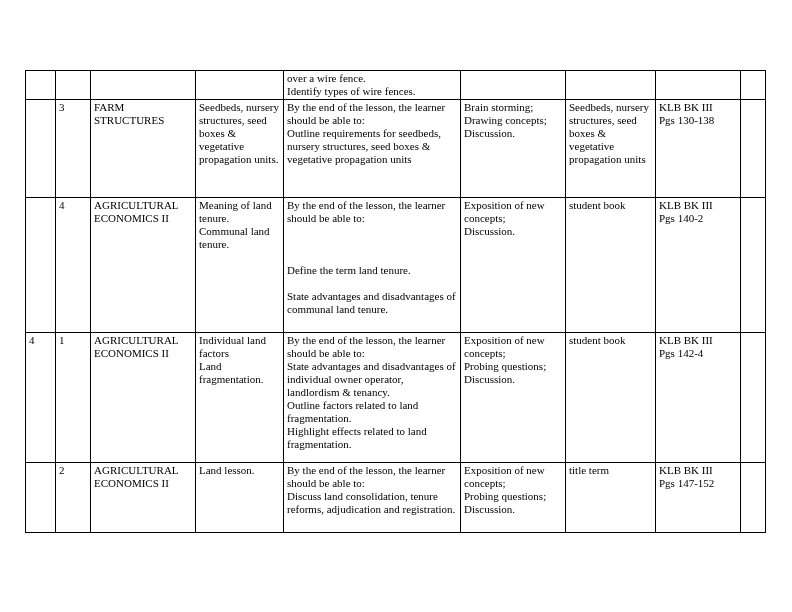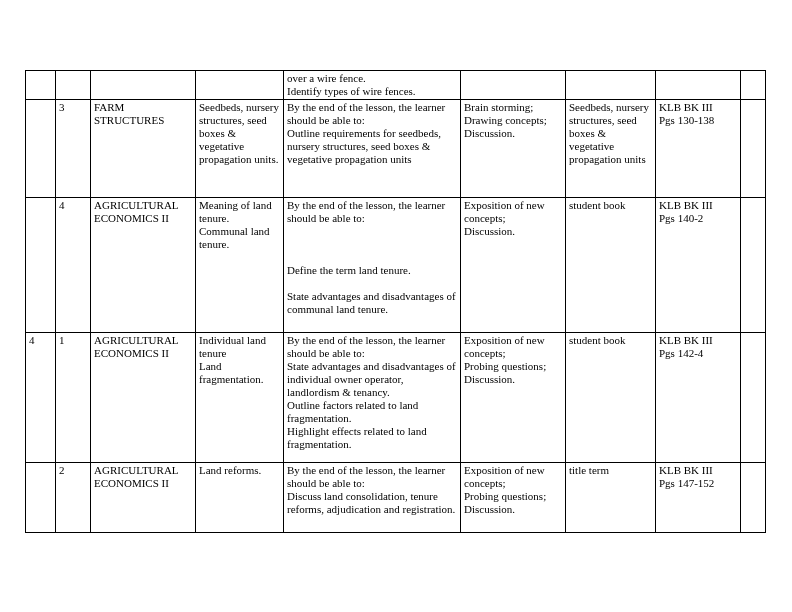--- a/index.html
+++ b/index.html
@@ -117,39 +117,39 @@
 Discussion.</td>
         <td>student book</td>
         <td class="vpush">KLB BK III
 Pgs 140-2</td>
         <td></td>
       </tr>
       <tr class="r3">
         <td>4</td>
         <td>1</td>
         <td>AGRICULTURAL ECONOMICS II</td>
-        <td>Individual land tenure
+        <td>Individual land factors
 Land fragmentation.</td>
         <td>By the end of the lesson, the learner should be able to:
 State advantages and disadvantages of individual owner operator, landlordism &amp; tenancy.
 Outline factors related to land fragmentation.
 Highlight effects related to land fragmentation.</td>
         <td>Exposition of new concepts;
 Probing questions;
 Discussion.</td>
         <td>student book</td>
         <td>KLB BK III
 Pgs 142-4</td>
         <td></td>
       </tr>
       <tr class="r4">
         <td></td>
         <td>2</td>
         <td>AGRICULTURAL ECONOMICS II</td>
-        <td>Land reforms.</td>
+        <td>Land lesson.</td>
         <td>By the end of the lesson, the learner should be able to:
 Discuss land consolidation, tenure reforms, adjudication and registration.</td>
         <td>Exposition of new concepts;
 Probing questions;
 Discussion.</td>
         <td>title term</td>
         <td>KLB BK III
 Pgs 147-152</td>
         <td></td>
       </tr>

